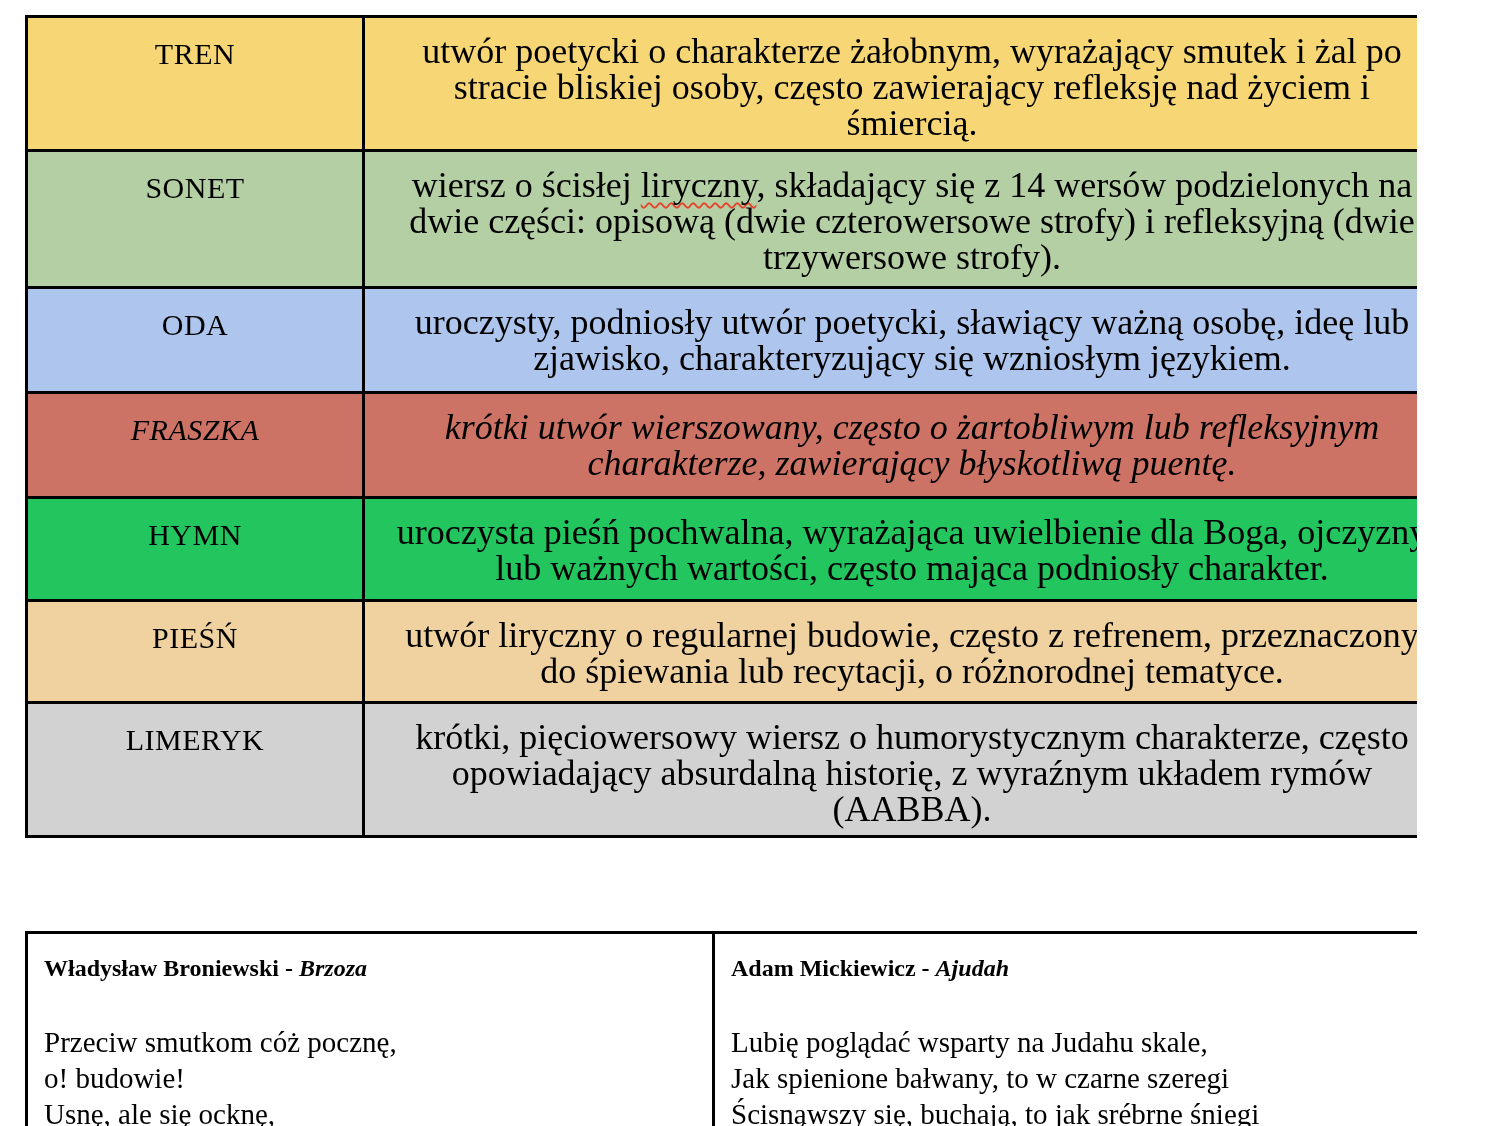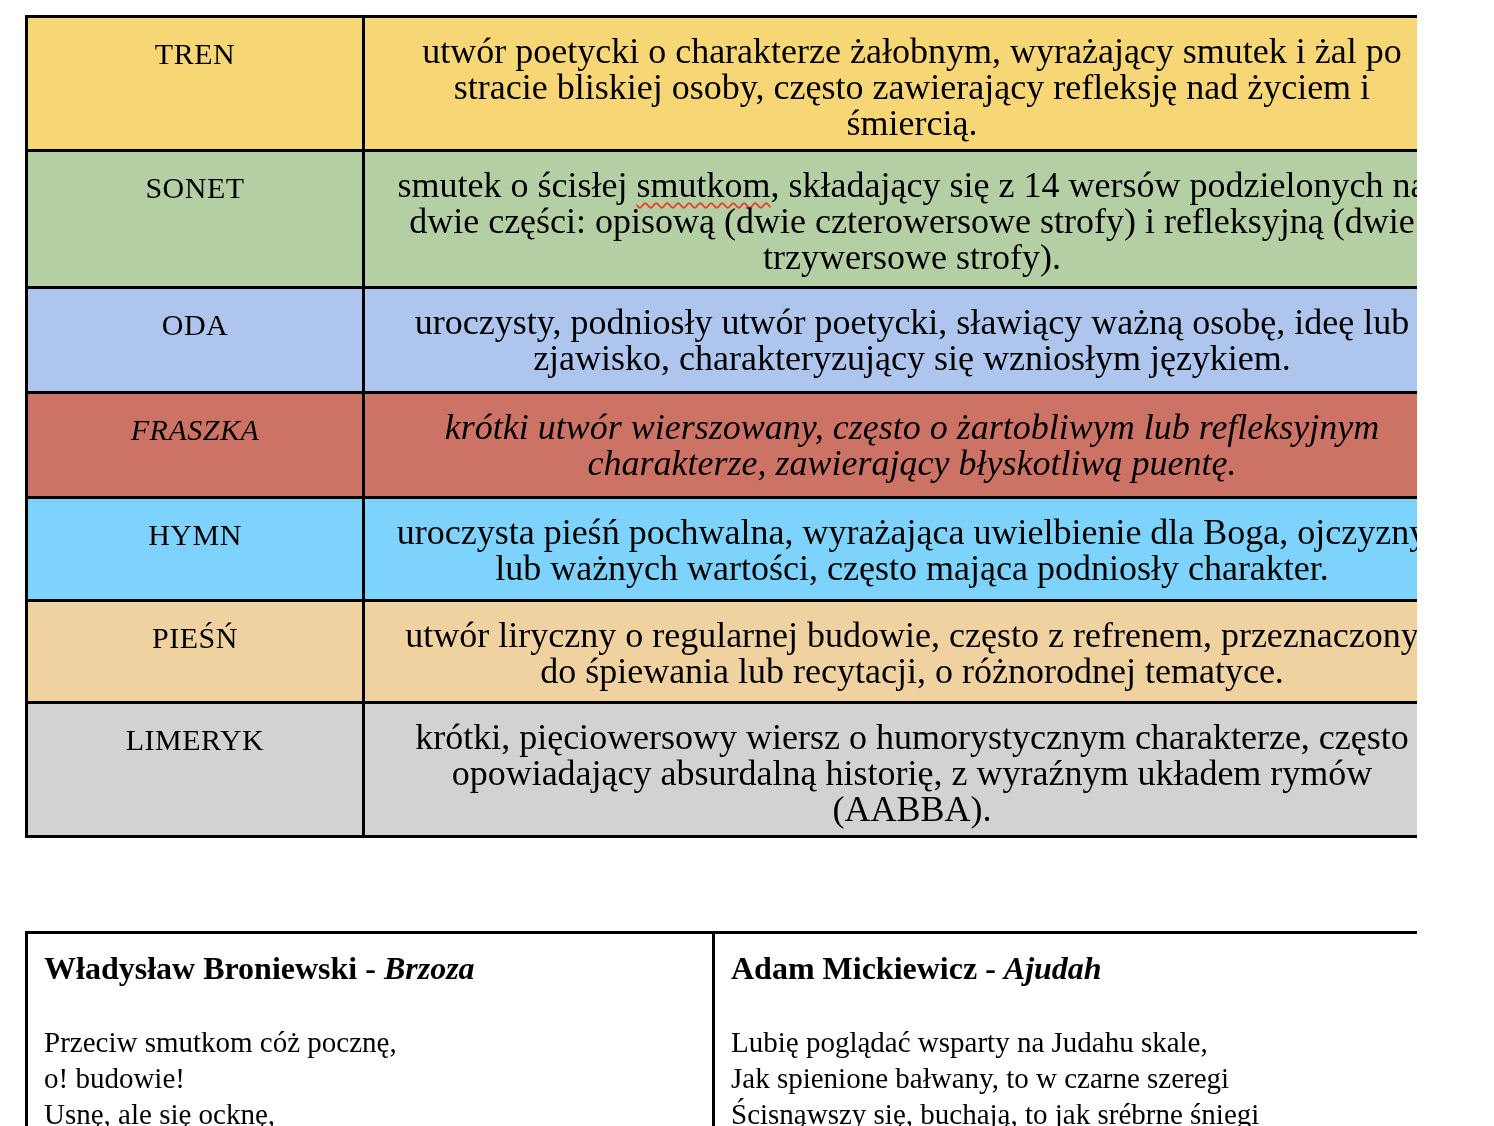--- a/index.html
+++ b/index.html
@@ -68,21 +68,21 @@
   }
   table.poems col.p1 { width: 687px; }
   table.poems td {
     border: 3px solid #000000;
     vertical-align: top;
     text-align: left;
     padding: 14px 18px 60px 16px;
     background: #ffffff;
   }
   .poem-header {
-    font-size: 32px;
+    font-size: 24px;
     line-height: 40px;
     font-weight: bold;
   }
   .poem-header .ph-title { font-style: italic; }
   .blank-line { height: 36px; }
   .poem-line {
     font-size: 29px;
     line-height: 36px;
     white-space: nowrap;
   }
@@ -104,31 +104,31 @@
         <col class="c1">
         <col class="c2">
       </colgroup>
     <tbody>
       <tr class="r0" style="background-color: rgb(246, 214, 117);">
         <td class="term">TREN</td>
         <td class="def"><span>utwór poetycki o charakterze żałobnym, wyrażający smutek i żal po stracie bliskiej osoby, często zawierający refleksję nad życiem i śmiercią.</span></td>
       </tr>
       <tr class="r1" style="background-color: rgb(180, 207, 163);">
         <td class="term">SONET</td>
-        <td class="def"><span>smutek o ścisłej </span><span class="misspell" style="text-decoration-color: rgb(232, 67, 45);">smutkom</span><span>, składający się z 14 wersów podzielonych na dwie części: opisową (dwie czterowersowe strofy) i refleksyjną (dwie trzywersowe strofy).</span></td>
+        <td class="def"><span>wiersz o ścisłej </span><span class="misspell" style="text-decoration-color: rgb(232, 67, 45);">liryczny</span><span>, składający się z 14 wersów podzielonych na dwie części: opisową (dwie czterowersowe strofy) i refleksyjną (dwie trzywersowe strofy).</span></td>
       </tr>
       <tr class="r2" style="background-color: rgb(174, 198, 237);">
         <td class="term">ODA</td>
         <td class="def"><span>uroczysty, podniosły utwór poetycki, sławiący ważną osobę, ideę lub zjawisko, charakteryzujący się wzniosłym językiem.</span></td>
       </tr>
       <tr class="r3" style="background-color: rgb(204, 115, 101);">
         <td class="term">FRASZKA</td>
         <td class="def"><span>krótki utwór wierszowany, często o żartobliwym lub refleksyjnym charakterze, zawierający błyskotliwą puentę.</span></td>
       </tr>
-      <tr class="r4" style="background-color: #7dd3fc;">
+      <tr class="r4" style="background-color: #22c55e;">
         <td class="term">HYMN</td>
         <td class="def"><span>uroczysta pieśń pochwalna, wyrażająca uwielbienie dla Boga, ojczyzny lub ważnych wartości, często mająca podniosły charakter.</span></td>
       </tr>
       <tr class="r5" style="background-color: rgb(240, 210, 160);">
         <td class="term">PIEŚŃ</td>
         <td class="def"><span>utwór liryczny o regularnej budowie, często z refrenem, przeznaczony do śpiewania lub recytacji, o różnorodnej tematyce.</span></td>
       </tr>
       <tr class="r7" style="background-color: rgb(210, 210, 210);">
         <td class="term">LIMERYK</td>
         <td class="def"><span>krótki, pięciowersowy wiersz o humorystycznym charakterze, często opowiadający absurdalną historię, z wyraźnym układem rymów (AABBA).</span></td>

